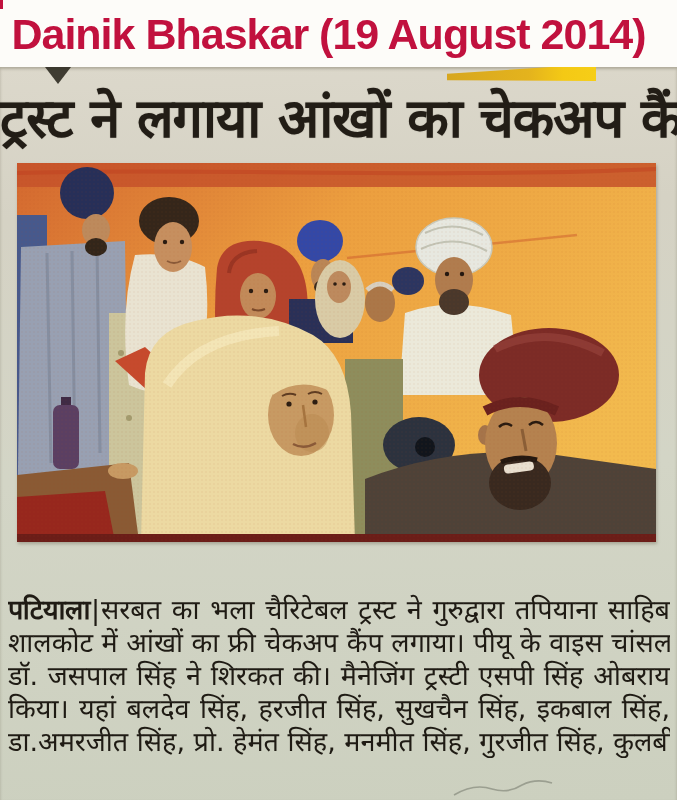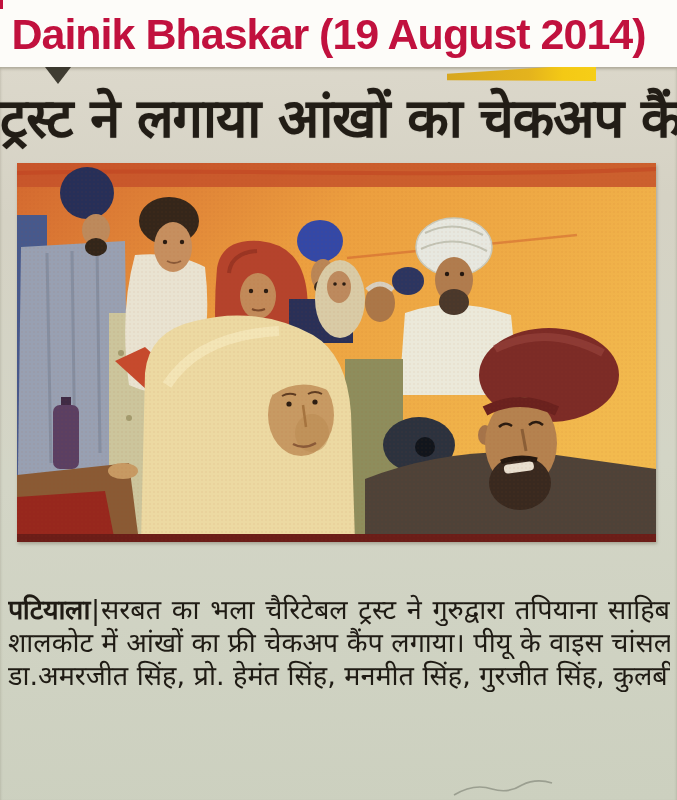--- a/index.html
+++ b/index.html
@@ -200,20 +200,22 @@
         <path d="M505,266 L509,288" stroke="#8a5e36" stroke-width="3" fill="none"></path>
       </g>
 
       <rect x="0" y="371" width="639" height="8" fill="#6b1d18"></rect>
       <rect x="0" y="0" width="639" height="379" fill="url(#dots)" opacity="0.13"></rect>
     </svg>
 
     <div class="article-text">
       <div class="bodyline"><span class="dateline">पटियाला</span><span class="divider">|</span><span>सरबत का भला चैरिटेबल ट्रस्ट ने गुरुद्वारा तपियाना साहिब</span></div>
       <div class="bodyline">शालकोट में आंखों का फ्री चेकअप कैंप लगाया। पीयू के वाइस चांसलर</div>
+      <div class="bodyline">डॉ. जसपाल सिंह ने शिरकत की। मैनेजिंग ट्रस्टी एसपी सिंह ओबराय</div>
+      <div class="bodyline">किया। यहां बलदेव सिंह, हरजीत सिंह, सुखचैन सिंह, इकबाल सिंह,</div>
       <div class="bodyline">डा.अमरजीत सिंह, प्रो. हेमंत सिंह, मनमीत सिंह, गुरजीत सिंह, कुलबीर</div>
     </div>
 
     <svg class="squiggle" width="110" height="28" viewBox="0 0 110 28" xmlns="http://www.w3.org/2000/svg">
       <path d="M6,22 Q26,10 44,16 Q60,21 74,12 Q88,5 104,10" stroke="#8e9284" stroke-width="1.6" fill="none" opacity="0.8"></path>
     </svg>
 
   </div>
 </div>
 

